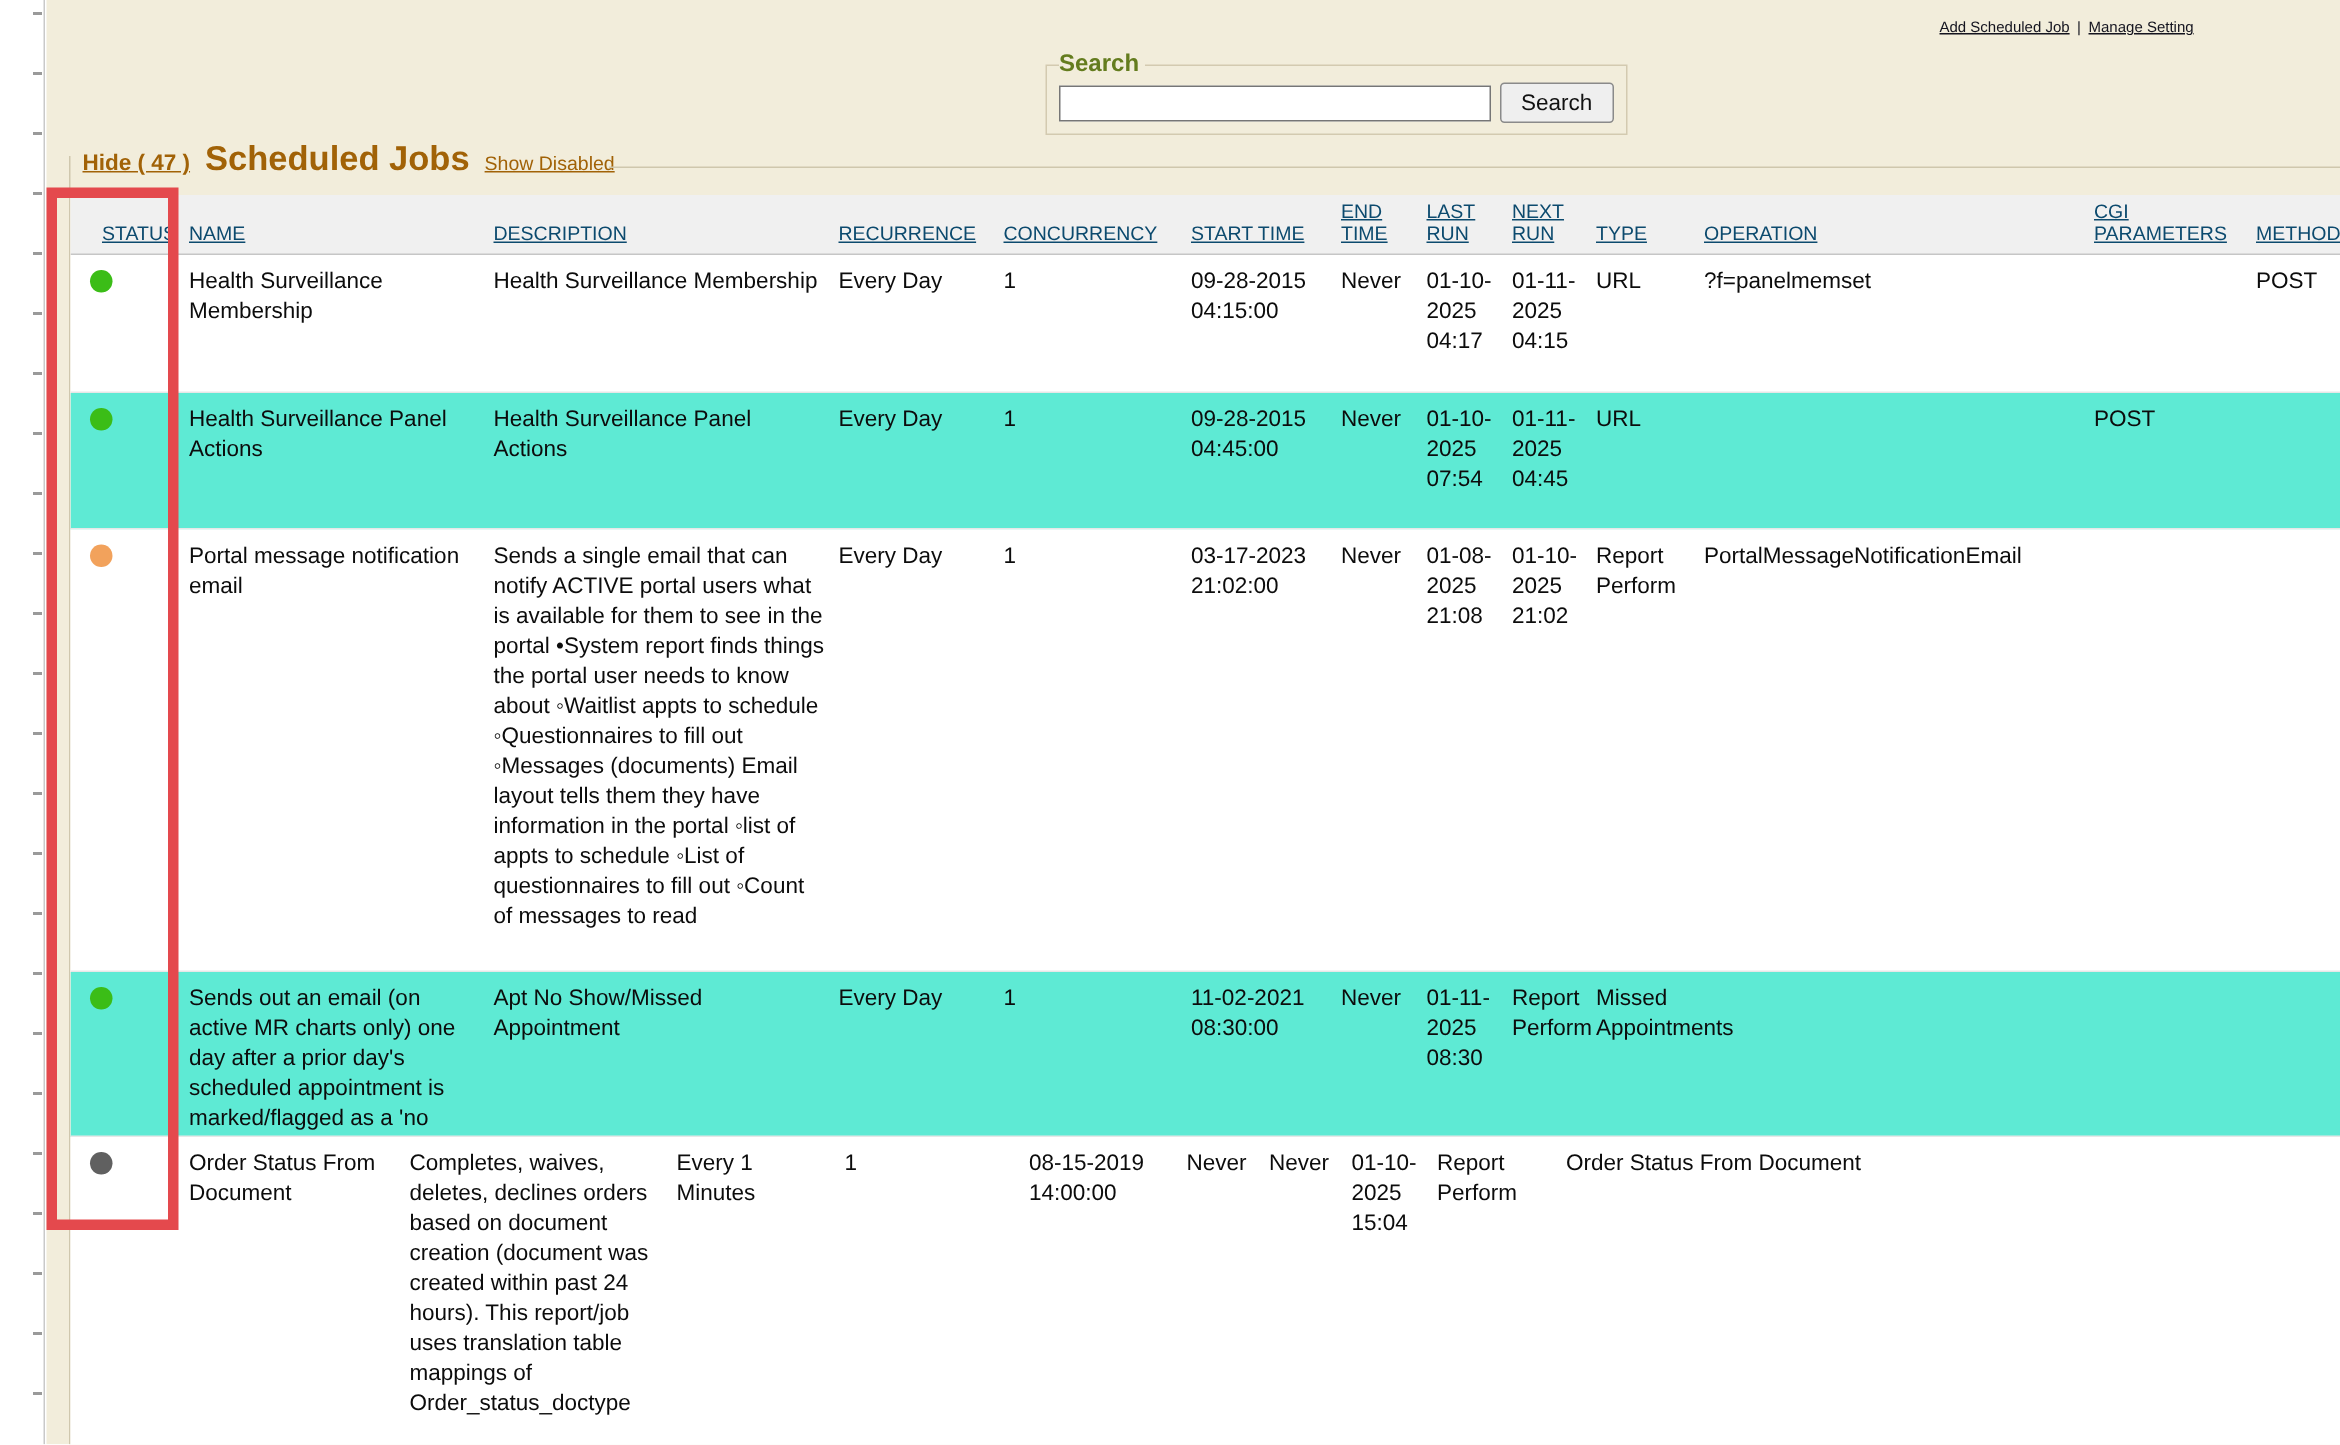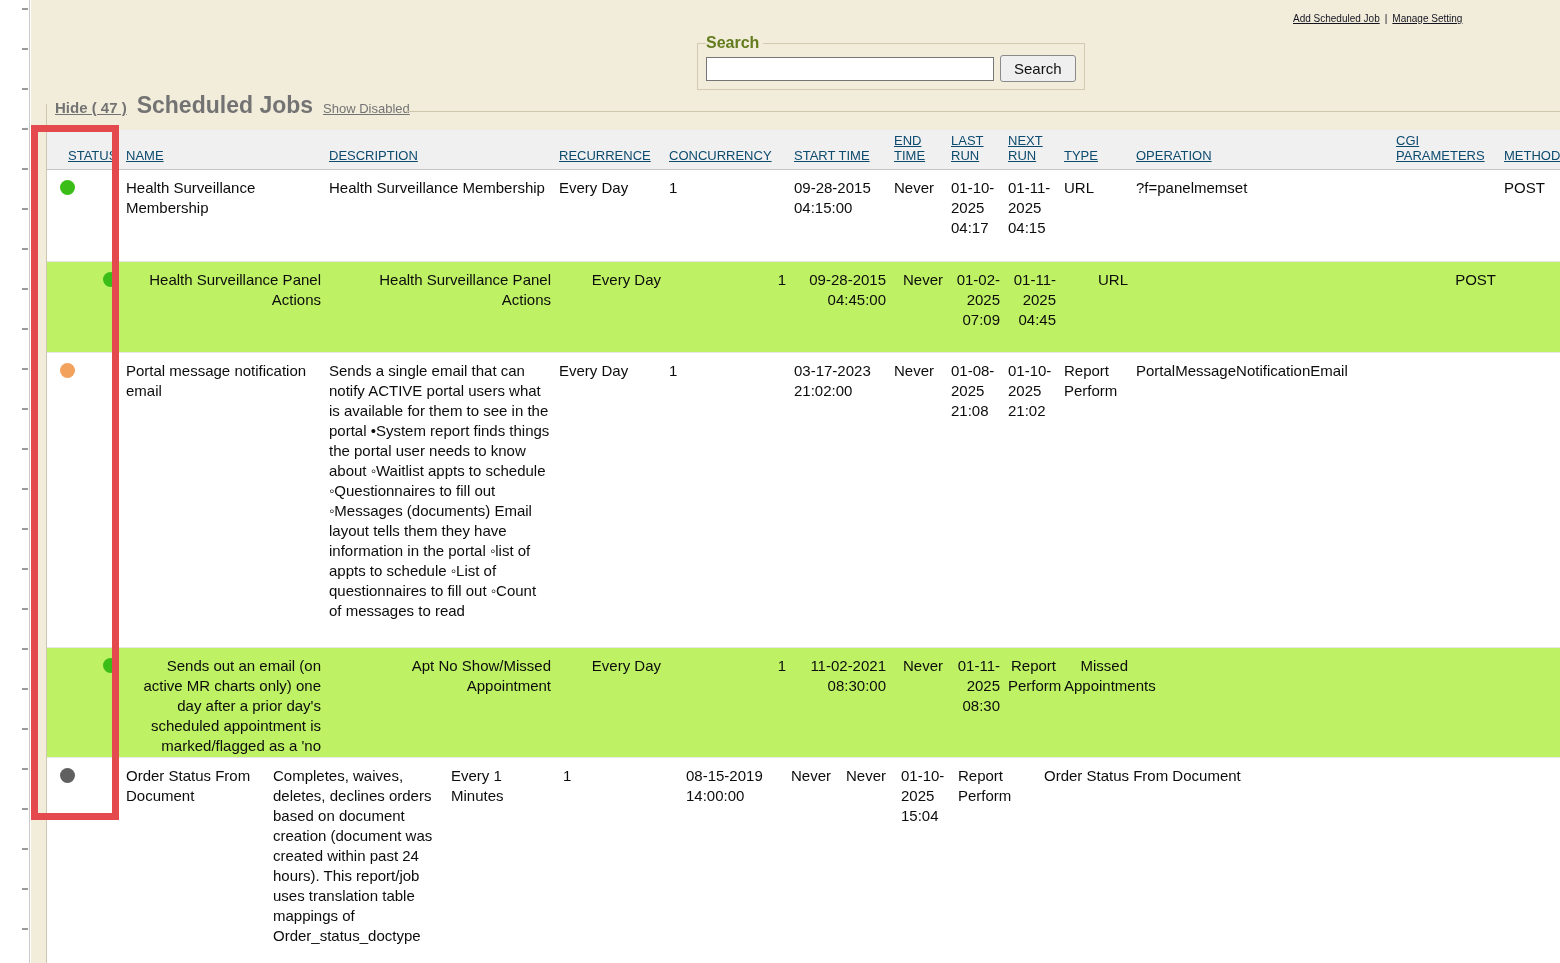--- a/index.html
+++ b/index.html
@@ -43,21 +43,21 @@
   }
   #search-button {
     height:27px; padding:0 13px; font-size:15px; color:#111;
     background:#efefef; border:1px solid #8a8a8a; border-radius:3px;
     font-family:"Liberation Sans",sans-serif; cursor:pointer;
   }
 
   
   #jobs-legend {
     position:absolute; left:55px; top:92px; display:flex; align-items:baseline; gap:10px;
-    color:#737373;
+    color:#a16207;
   }
   #hide-link { font-size:15px; font-weight:bold; text-decoration:underline; cursor:pointer; }
   #jobs-title { font-size:23px; font-weight:bold; }
   #show-disabled-link { font-size:13px; text-decoration:underline; cursor:pointer; }
 
   
   #jobs-border-top { position:absolute; left:406px; top:111px; width:1154px; height:1px; background:#cfc7ad; }
   #jobs-border-left { position:absolute; left:46px; top:104px; width:1px; height:859px; background:#cfc7ad; }
 
   
@@ -68,21 +68,21 @@
   .cols-wide   { display:grid; grid-template-columns:79px 203px 230px 110px 125px 100px 57px 57px 56px 72px 260px 108px 57px; }
   .cols-narrow { display:grid; grid-template-columns:79px 147px 178px 112px 123px 105px 55px 55px 57px 86px 360px 100px 57px; }
   #thead { background:#f0f0f0; height:40px; border-bottom:1px solid #c6c6c6; }
   #thead .hcell { display:flex; align-items:flex-end; padding:0 8px 6px 0; }
   #thead .hcell.c0 { padding-left:21px; }
   .hlink {
     font-size:13px; line-height:15px; color:#0c4a6e;
     text-decoration:underline; cursor:pointer; white-space:pre-line;
   }
   .trow { background:#fff; border-bottom:1px solid #e7e7e7; }
-  .trow.stripe { background:#bef264;text-align:right; }
+  .trow.stripe { background:#5eead4; }
   .cell { padding:8px 8px 0 0; font-size:15px; line-height:20px; color:#0c0c0c; }
   .cell.c0 { padding-left:13px; padding-top:10px; }
   .dot { display:inline-block; width:15px; height:15px; border-radius:50%; }
   #tbody .trow:nth-child(1) { min-height:92px; }
   #tbody .trow:nth-child(2) { min-height:91px; }
   #tbody .trow:nth-child(3) { min-height:295px; }
   #tbody .trow:nth-child(4) { min-height:110px; }
   #tbody .trow:nth-child(5) { min-height:300px; }
 
   
@@ -181,21 +181,21 @@
           <div class="cell c12">POST</div>
         </div>
         <div class="trow cols-wide stripe">
           <div class="cell c0"><span class="dot" style="background: rgb(59, 189, 23);"></span></div>
           <div class="cell c1">Health Surveillance Panel Actions</div>
           <div class="cell c2">Health Surveillance Panel Actions</div>
           <div class="cell c3">Every Day</div>
           <div class="cell c4">1</div>
           <div class="cell c5">09-28-2015 04:45:00</div>
           <div class="cell c6">Never</div>
-          <div class="cell c7">01-02-2025 07:09</div>
+          <div class="cell c7">01-10-2025 07:54</div>
           <div class="cell c8">01-11-2025 04:45</div>
           <div class="cell c9">URL</div>
           <div class="cell c11"></div>
           <div class="cell c12">POST</div>
         </div>
         <div class="trow cols-wide">
           <div class="cell c0"><span class="dot" style="background: rgb(242, 162, 92);"></span></div>
           <div class="cell c1">Portal message notification email</div>
           <div class="cell c2">Sends a single email that can notify ACTIVE portal users what is available for them to see in the portal •System report finds things the portal user needs to know about ◦Waitlist appts to schedule ◦Questionnaires to fill out ◦Messages (documents) Email layout tells them they have information in the portal ◦list of appts to schedule ◦List of questionnaires to fill out ◦Count of messages to read</div>
           <div class="cell c3">Every Day</div>

